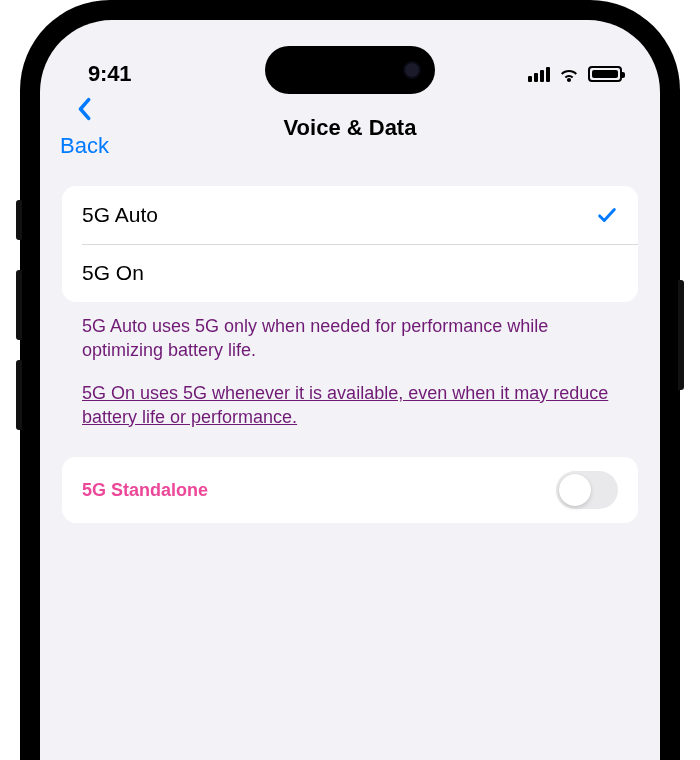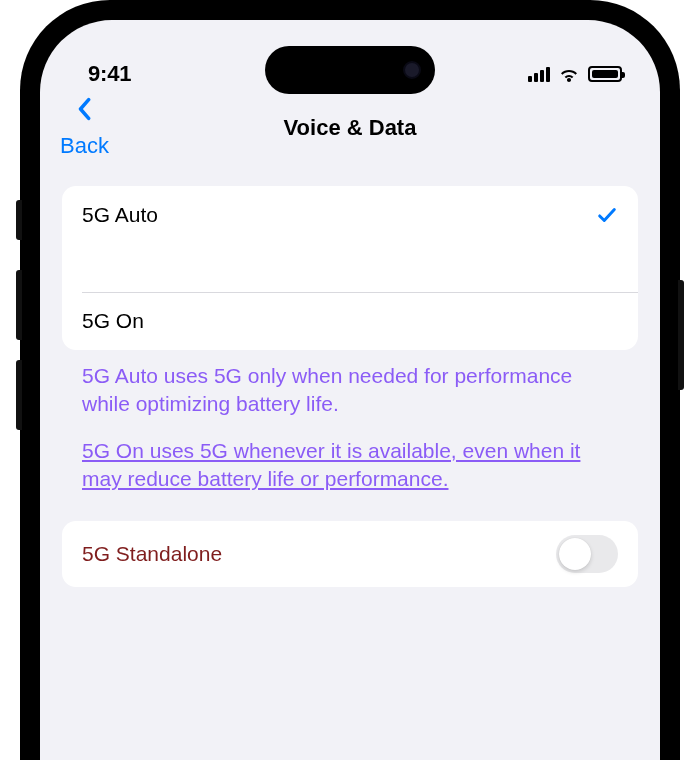--- a/index.html
+++ b/index.html
@@ -178,50 +178,51 @@
       font-size: 21px;
       color: #000;
       cursor: pointer;
     }
     .row + .row {
       border-top: 1px solid #e5e5ea;
       margin-left: 20px;
       padding-left: 0;
     }
     .row + .row { padding-right: 20px; }
-    .group .row:not(:first-child) { margin-left: 0; padding-left: 20px; position: relative; margin-top: 48px; }
+    .group .row:not(:first-child) { margin-left: 0; padding-left: 20px; position: relative; }
     .group .row:not(:first-child)::before {
       content:'';
       position:absolute;
       top:0; left:20px; right:0;
       height:1px;
       background:#d9d9de;
     }
     .group .row + .row { border-top: none; }
     .checkmark { color: #007aff; width: 22px; height: 22px; }
     .footer-text {
-      font-size: 21px;
+      font-size: 18px;
       line-height: 1.35;
-      color: #8b5cf6;
+      color: #701a75;
       padding: 12px 20px 0 20px;
     }
     .footer-text + .footer-text { padding-top: 18px; text-decoration: underline; }
     .toggle-group { margin-top: 28px; }
     .toggle-row {
       display: flex;
       align-items: center;
       justify-content: space-between;
       padding: 14px 20px;
       background: #fff;
       border-radius: 14px;
       min-height: 60px;
     }
     .toggle-label {
-      font-size: 21px;
-      color: #7f1d1d;
+      font-size: 18px;
+      color: #ec4899;
+      font-weight: bold;
     }
     .switch {
       width: 62px;
       height: 38px;
       background: #e9e9eb;
       border-radius: 20px;
       position: relative;
     }
     .switch-knob {
       position: absolute;

